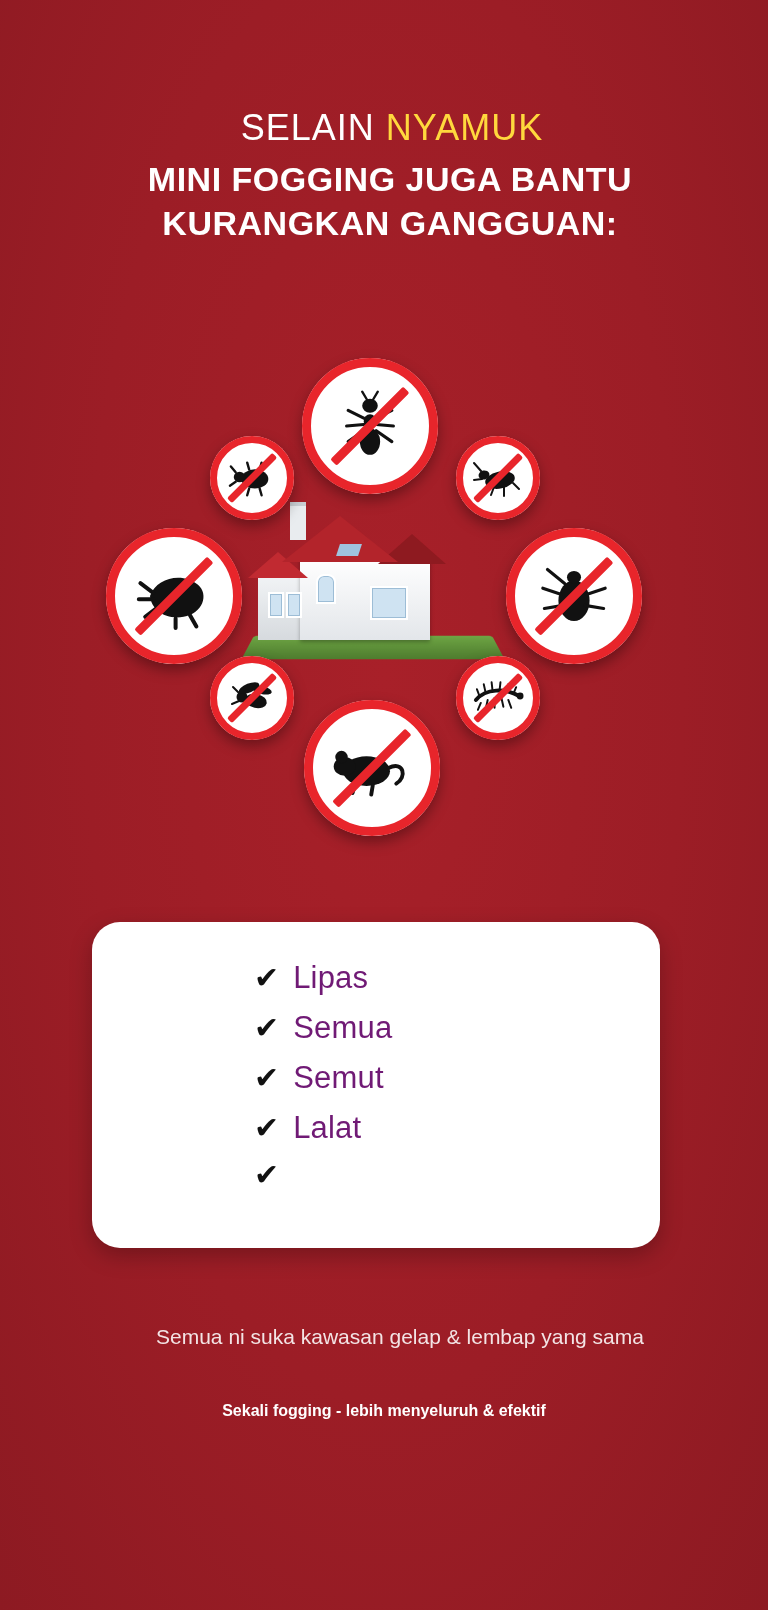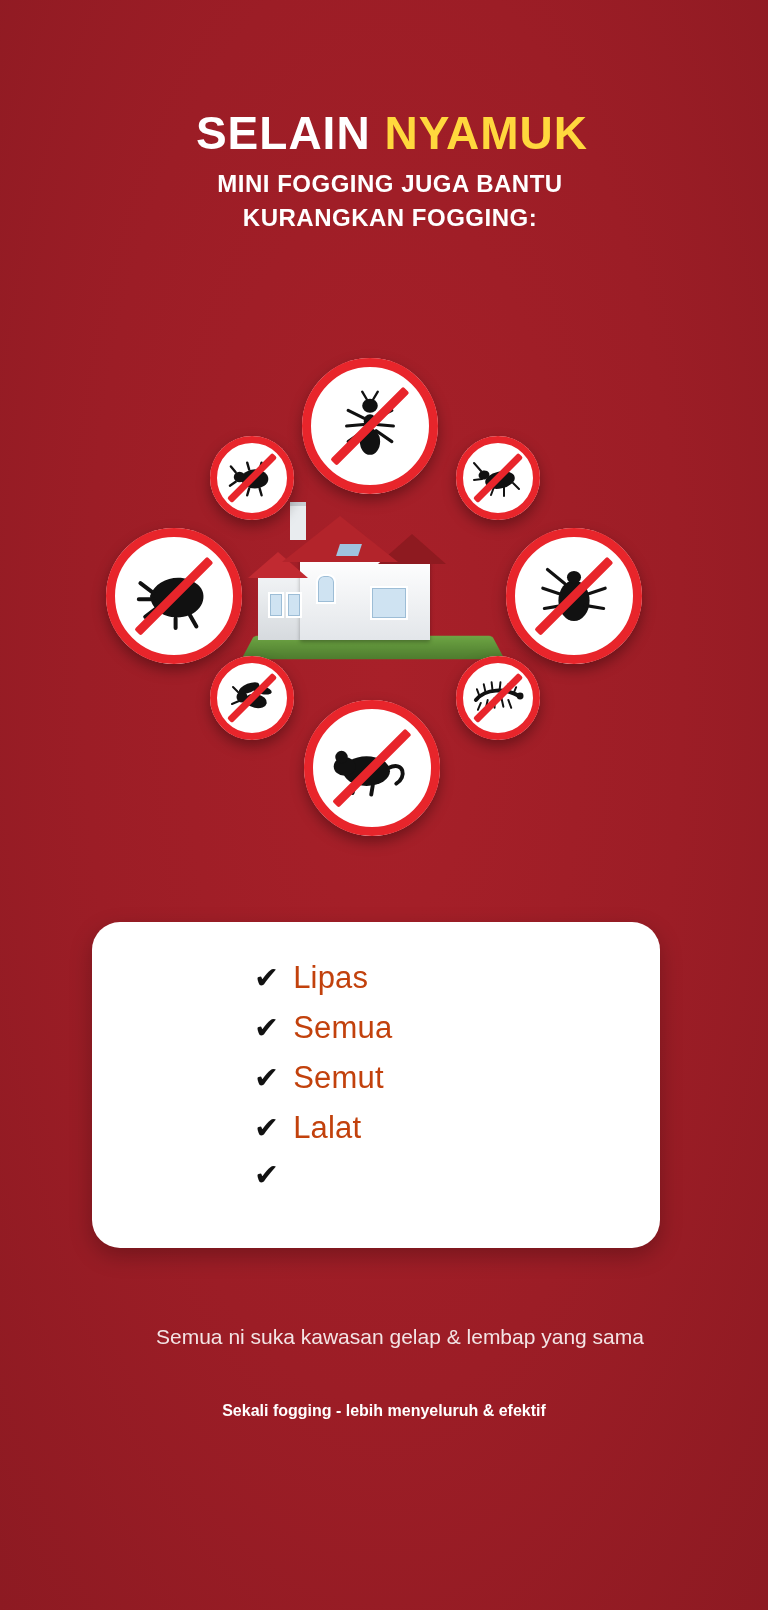--- a/index.html
+++ b/index.html
@@ -24,34 +24,34 @@
   
   .headline {
     position: absolute;
     top: 110px;
     left: 0;
     width: 768px;
     text-align: center;
     line-height: 1.0;
   }
   .headline .l1 {
-    font-size: 46px;
-    font-weight: bold;
+    font-size: 36px;
+    font-weight: normal;
     letter-spacing: 1px;
     color: #ffffff;
     display: block;
     margin-bottom: 16px;
     padding-left: 16px;
   }
   .headline .l1 .hl {
     color: #ffd83d;
   }
   .headline .l2, .headline .l3 {
     display: block;
-    font-size: 24px;
+    font-size: 34px;
     font-weight: bold;
     color: #ffffff;
     letter-spacing: 0.5px;
     margin-bottom: 10px;
     padding-left: 12px;
   }
 
   
   .illus {
     position: absolute;
@@ -222,21 +222,21 @@
     padding-left: 162px;
   }
   .check-row .tick {
     font-size: 30px;
     color: #111;
     margin-right: 14px;
     line-height: 1;
   }
   .check-row .txt {
     font-size: 31px;
-    color: #c2410c;
+    color: #701a75;
     letter-spacing: .2px;
   }
 
   
   .foot1 {
     position: absolute;
     top: 1325px;
     left: 16px;
     width: 768px;
     text-align: center;
@@ -255,21 +255,21 @@
   }
 </style>
 </head>
 <body>
 
 <div class="poster">
 
   <div class="headline">
     <span class="l1"><span>SELAIN </span><span class="hl">NYAMUK</span></span>
     <span class="l2">MINI FOGGING JUGA BANTU</span>
-    <span class="l3">KURANGKAN FOGGING:</span>
+    <span class="l3">KURANGKAN GANGGUAN:</span>
   </div>
 
   <div class="illus">
 
     <div class="house">
       <div class="lawn"></div>
       <div class="house-wing"></div>
       <div class="house-body"></div>
       <div class="roof-left"></div>
       <div class="roof-right"></div>

